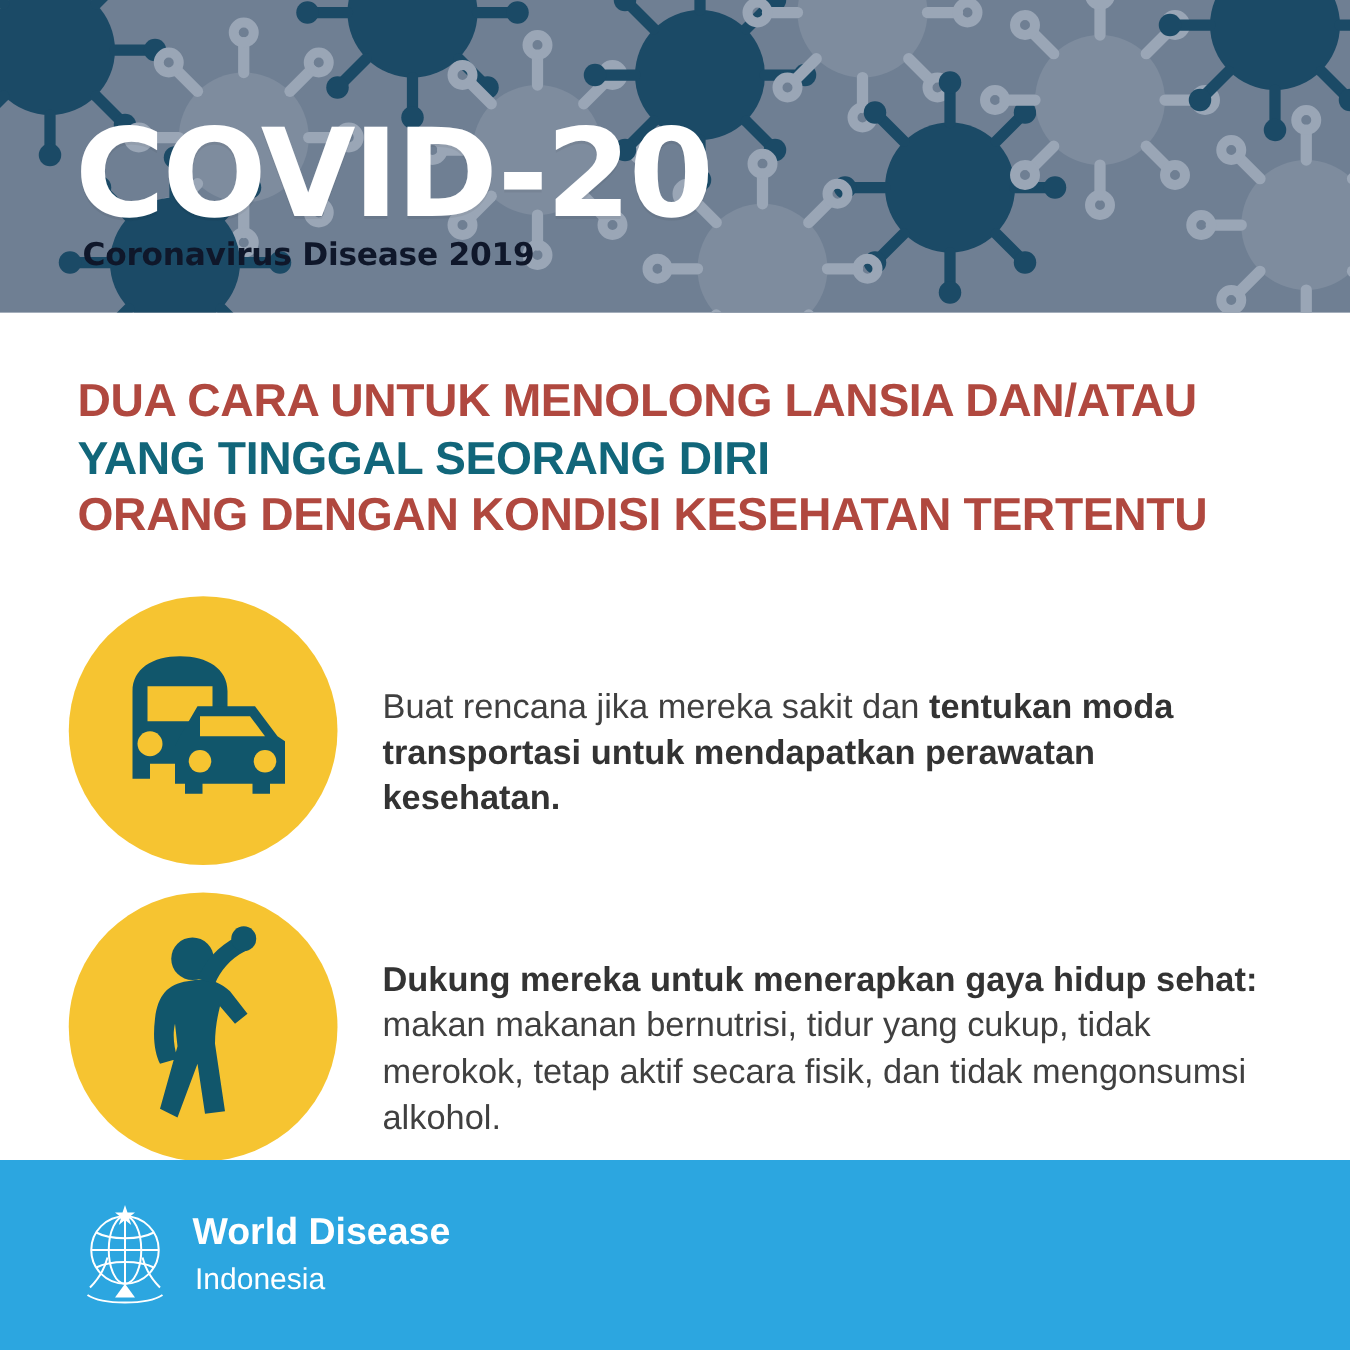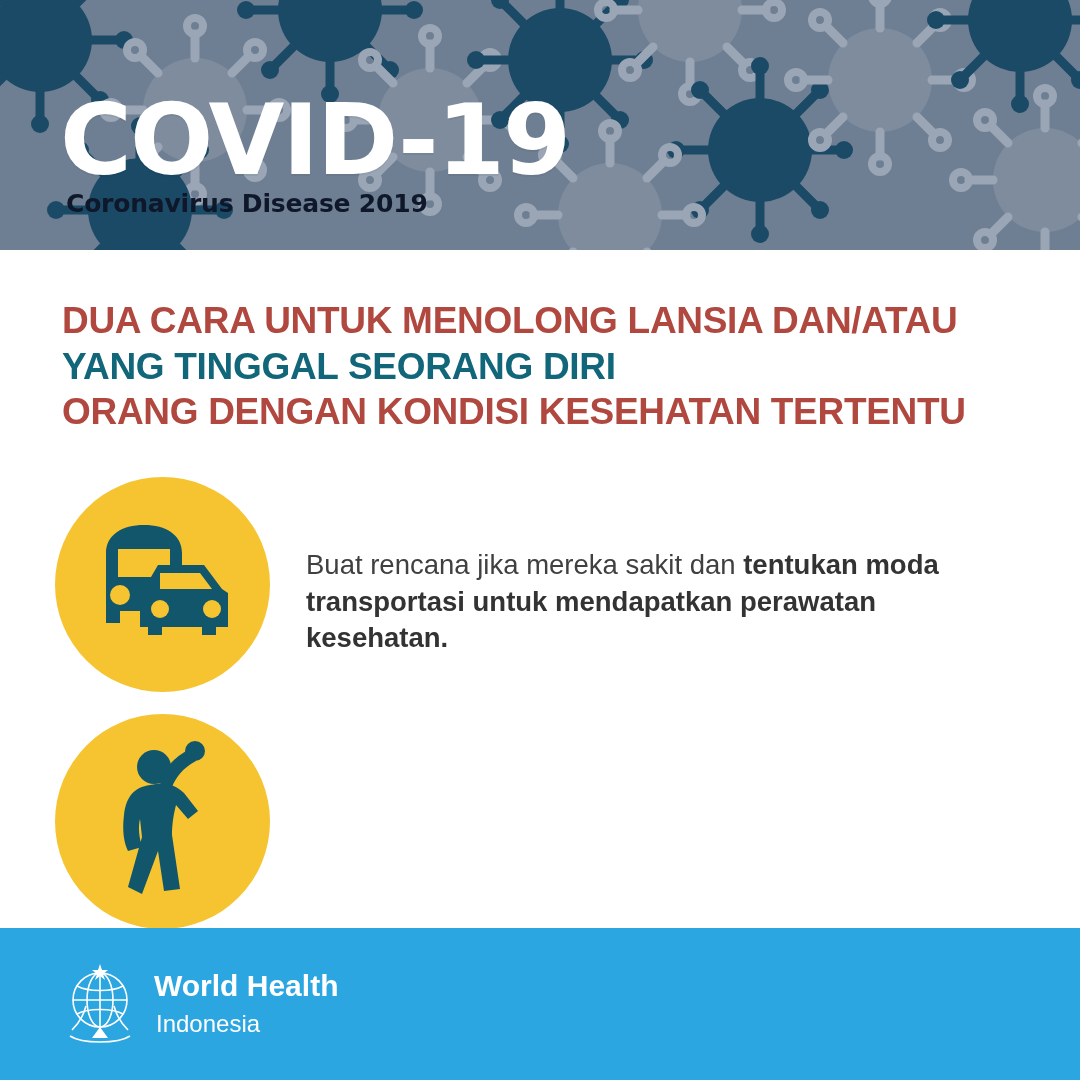--- a/index.html
+++ b/index.html
@@ -192,21 +192,21 @@
       <use href="#vDark" x="560" y="60"></use>
       <use href="#vLight" x="690" y="10"></use>
       <use href="#vDark" x="760" y="150"></use>
       <use href="#vLight" x="880" y="80"></use>
       <use href="#vDark" x="1020" y="20"></use>
       <use href="#vLight" x="1045" y="180"></use>
       <use href="#vDark" x="140" y="210"></use>
       <use href="#vLight" x="610" y="215"></use>
     </svg>
     <div class="header-title-wrap">
-      <div class="covid-title">COVID-19</div>
+      <div class="covid-title">COVID-20</div>
       <div class="covid-sub">Coronavirus Disease 2019</div>
     </div>
   </div>
 
   <div class="headline">
     <div class="headline-line headline-red">DUA CARA UNTUK MENOLONG LANSIA DAN/ATAU</div>
     <div class="headline-line headline-teal">YANG TINGGAL SEORANG DIRI</div>
     <div class="headline-line headline-red">ORANG DENGAN KONDISI KESEHATAN TERTENTU</div>
   </div>
 
@@ -239,20 +239,23 @@
     <div class="item">
       <div class="icon-circle">
         <svg width="130" height="165" viewBox="0 0 130 165">
           <g fill="#11566b">
             <circle cx="56" cy="28" r="17"></circle>
             <path d="M52 46 C36 48 28 58 26 76 C24 92 26 104 30 112 L44 108 C41 98 40 88 42 80 L44 98 L30 148 L44 155 L60 112 L66 152 L82 150 L74 96 C74 84 76 74 78 66 L90 80 L100 72 L86 54 C78 46 68 44 58 45 Z"></path>
             <path d="M60 44 C66 30 76 18 92 10 L98 22 C86 28 78 38 74 48 Z"></path>
             <circle cx="97" cy="12" r="10"></circle>
           </g>
         </svg>
+      </div>
+      <div class="item-text">
+        <b>Dukung mereka untuk menerapkan gaya hidup sehat:</b><span> makan makanan bernutrisi, tidur yang cukup, tidak merokok, tetap aktif secara fisik, dan tidak mengonsumsi alkohol.</span>
       </div>
     </div>
 
   </div>
 
   <div class="footer">
     <svg width="76" height="92" viewBox="0 0 76 92">
       <g stroke="#ffffff" fill="none" stroke-width="1.6">
         <circle cx="38" cy="42" r="27"></circle>
         <ellipse cx="38" cy="42" rx="13" ry="27"></ellipse>
@@ -261,18 +264,18 @@
         <path d="M15 56 C26 50 50 50 61 56"></path>
         <line x1="38" y1="15" x2="38" y2="69"></line>
         <path d="M38 69 L30 80 L46 80 Z" fill="#ffffff" stroke="none"></path>
         <path d="M10 72 C18 64 22 56 24 48"></path>
         <path d="M66 72 C58 64 54 56 52 48"></path>
         <path d="M38 6 L40 12 L46 12 L41 16 L43 22 L38 18 L33 22 L35 16 L30 12 L36 12 Z" fill="#ffffff" stroke="none"></path>
         <path d="M8 78 C20 86 56 86 68 78"></path>
       </g>
     </svg>
     <div class="who-logo-text">
-      <div class="who-name">World Health</div>
+      <div class="who-name">World Disease</div>
       <div class="who-country">Indonesia</div>
     </div>
   </div>
 
 </div>
 
 </body></html>

